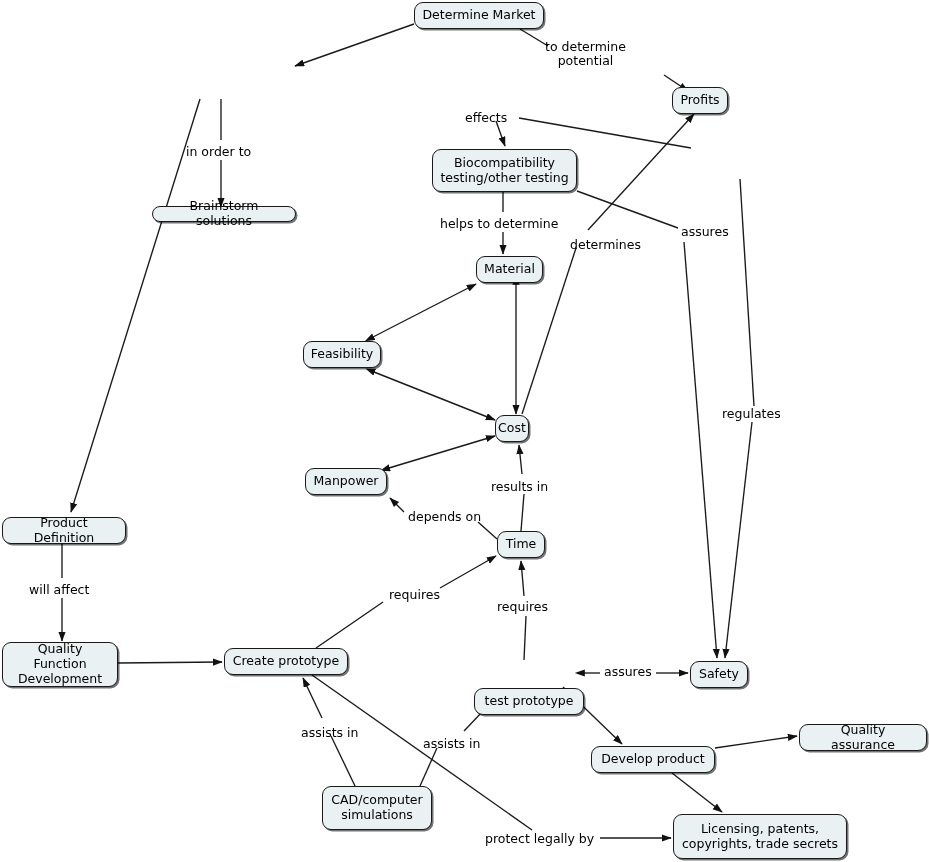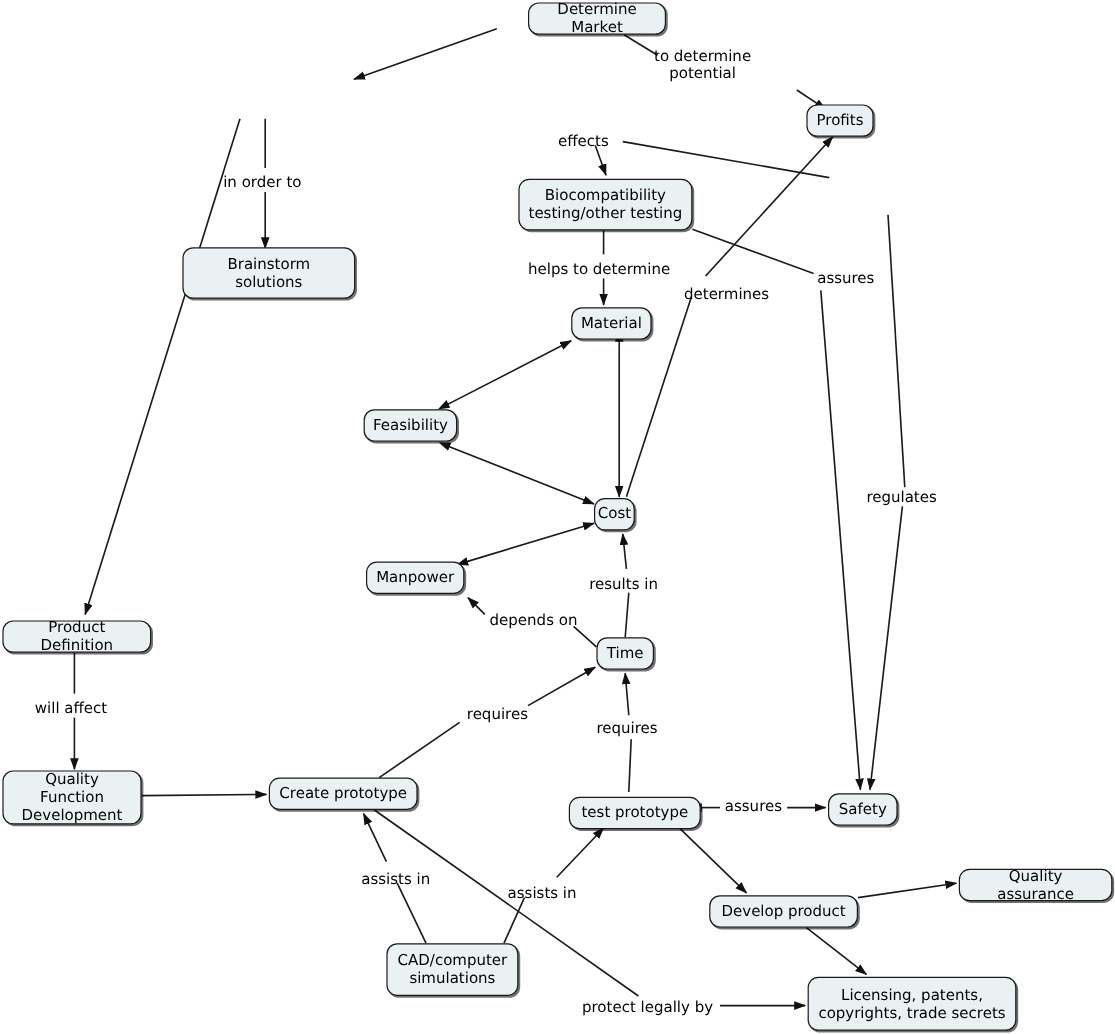--- a/index.html
+++ b/index.html
@@ -144,49 +144,49 @@
       <path d="M 672,773 L 722,812" marker-end="url(#ah)"></path>
 
       <path d="M 312,675 L 532,830"></path>
       <path d="M 600,838 L 671,838" marker-end="url(#ah)"></path>
 
     </g>
   </svg>
 
   <div id="node-layer">
 
-    <div class="node" style="left:414px;top:2px;width:115px;height:27px;margin-left:26px;">Determine Market</div>
+    <div class="node" style="left:414px;top:2px;width:130px;height:27px;">Determine Market</div>
 
 
     <div class="node" style="left:672px;top:87px;width:56px;height:27px;">Profits</div>
 
 
     <div class="node" style="left:432px;top:149px;width:145px;height:43px;">Biocompatibility
 testing/other testing</div>
 
-    <div class="node" style="left:152px;top:206px;width:144px;height:43px;">Brainstorm solutions</div>
+    <div class="node" style="left:152px;top:206px;width:144px;height:16px;">Brainstorm solutions</div>
 
     <div class="node" style="left:476px;top:256px;width:67px;height:27px;">Material</div>
 
     <div class="node" style="left:303px;top:341px;width:78px;height:27px;">Feasibility</div>
 
     <div class="node" style="left:495px;top:415px;width:34px;height:27px;text-align:right;">Cost</div>
 
     <div class="node" style="left:305px;top:468px;width:82px;height:27px;">Manpower</div>
 
     <div class="node" style="left:2px;top:517px;width:124px;height:27px;">Product Definition</div>
 
     <div class="node" style="left:497px;top:531px;width:48px;height:27px;">Time</div>
 
     <div class="node" style="left:2px;top:642px;width:116px;height:45px;">Quality Function
 Development</div>
 
     <div class="node" style="left:224px;top:648px;width:124px;height:27px;">Create prototype</div>
 
-    <div class="node" style="left:474px;top:664px;width:110px;height:27px;text-align:center;">test prototype</div>
+    <div class="node" style="left:474px;top:688px;width:110px;height:27px;text-align:center;">test prototype</div>
 
     <div class="node" style="left:690px;top:661px;width:58px;height:27px;">Safety</div>
 
     <div class="node" style="left:799px;top:724px;width:128px;height:27px;">Quality assurance</div>
 
     <div class="node" style="left:591px;top:746px;width:124px;height:27px;">Develop product</div>
 
     <div class="node" style="left:322px;top:786px;width:110px;height:44px;">CAD/computer
 simulations</div>
 

